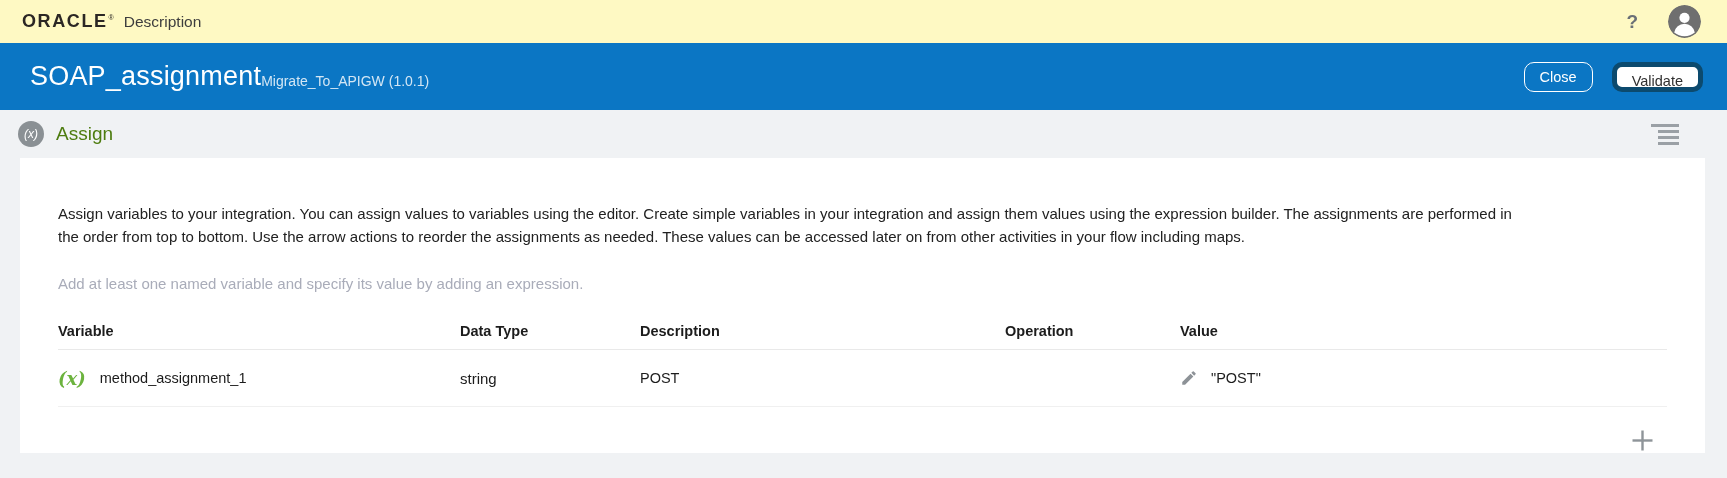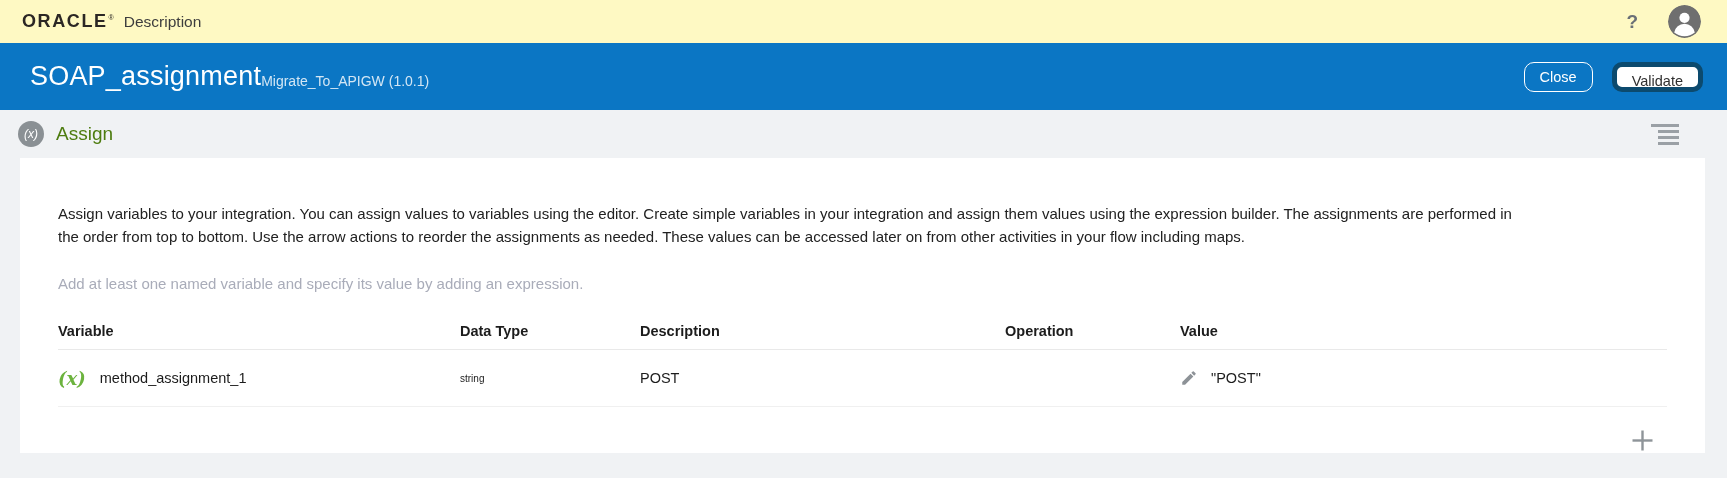--- a/index.html
+++ b/index.html
@@ -52,21 +52,21 @@
     grid-template-columns:362px 140px 325px 135px 1fr;
     align-items:center;
     gap:40px;
   }
   .tbl-header { margin-top:21px; height:37px; font-size:14.5px; font-weight:700; color:#1c1c1c;
                 border-bottom:1px solid #e9e9e9; }
   .tbl-row { height:57px; font-size:14.5px; color:#1c1c1c; border-bottom:1px solid #f0f0f0; }
   .cell-variable { display:flex; align-items:center; gap:14px; }
   .fx-green { color:#6cb33e; font-style:italic; font-weight:700; font-size:18px;
               font-family:"DejaVu Serif","Liberation Serif",serif; }
-  .cell-datatype { font-size:10px; }
+  .cell-datatype { font-size:15px; }
   .cell-value { display:flex; align-items:center; gap:13px; }
   .pencil { width:18px; height:18px; cursor:pointer; flex:0 0 auto; }
   .pencil path { fill:#8d9297; }
 
   .add-row { display:flex; justify-content:flex-end; padding:21px 12px 0 0; }
   .plus-btn { width:25px; height:25px; cursor:pointer; background:none; border:none; display:block; }
   .plus-btn svg { width:25px; height:25px; display:block; }
   .plus-btn line { stroke:#8e9499; stroke-width:2.4; }
 </style>
 </head>

